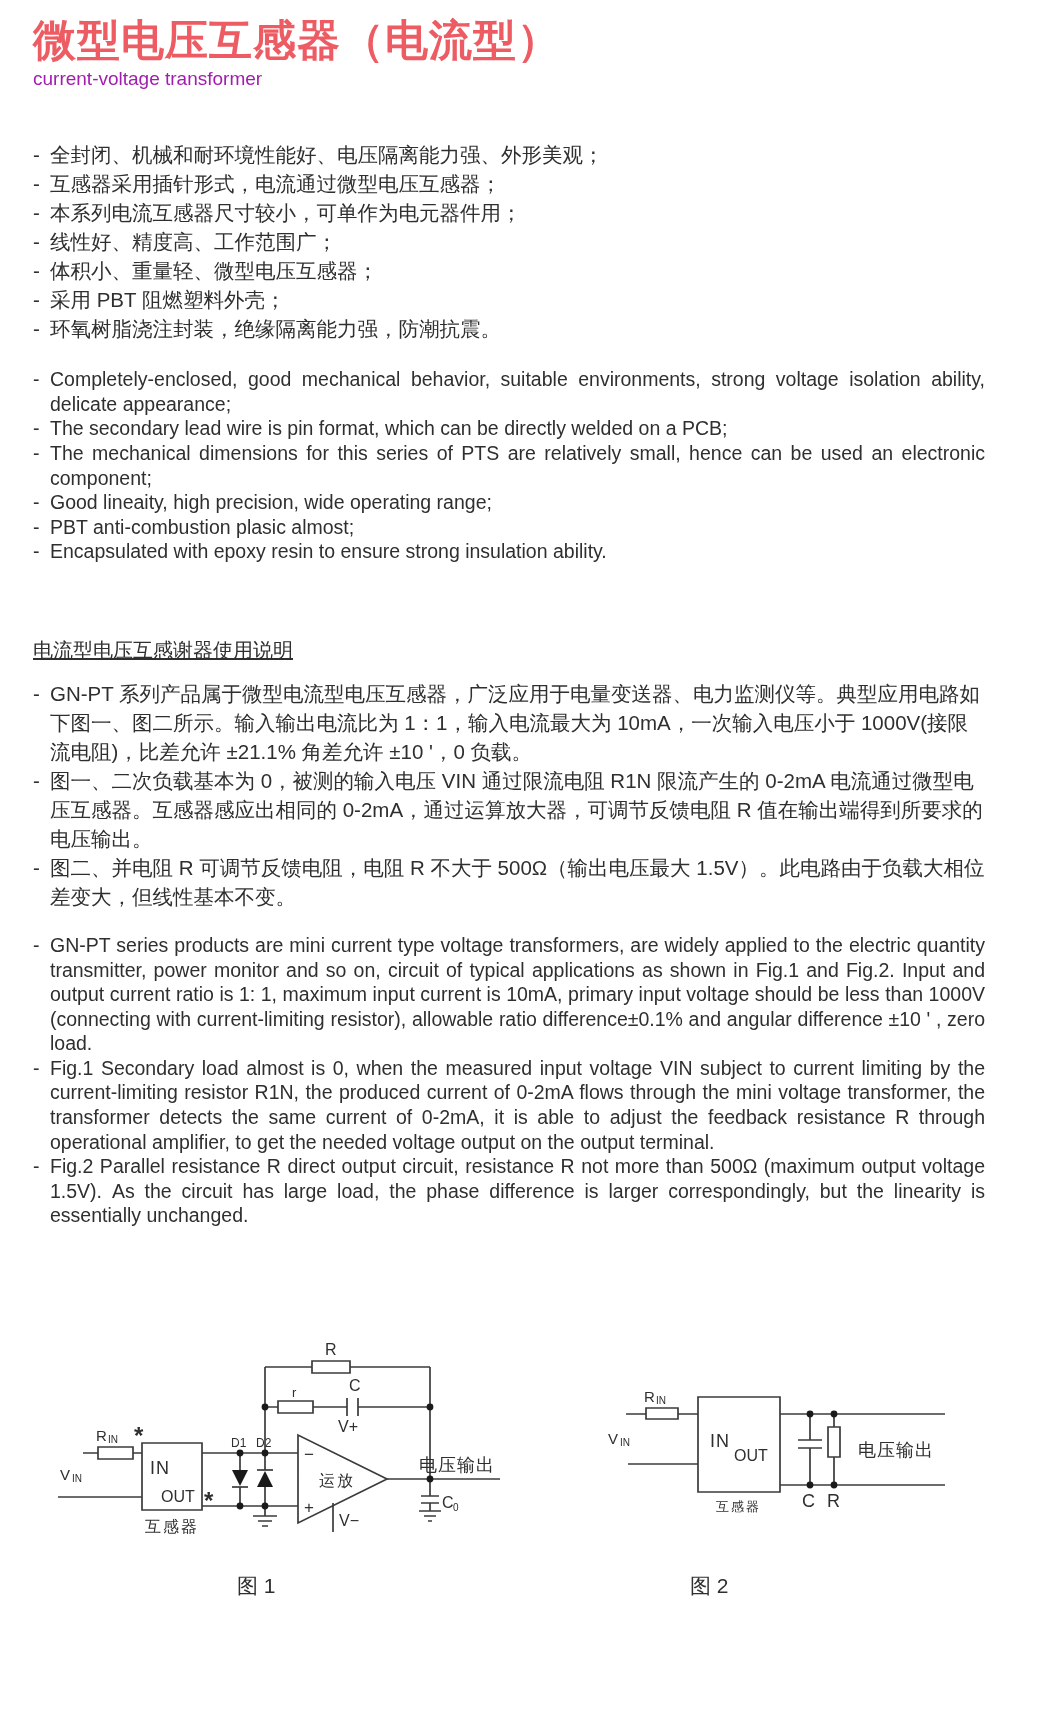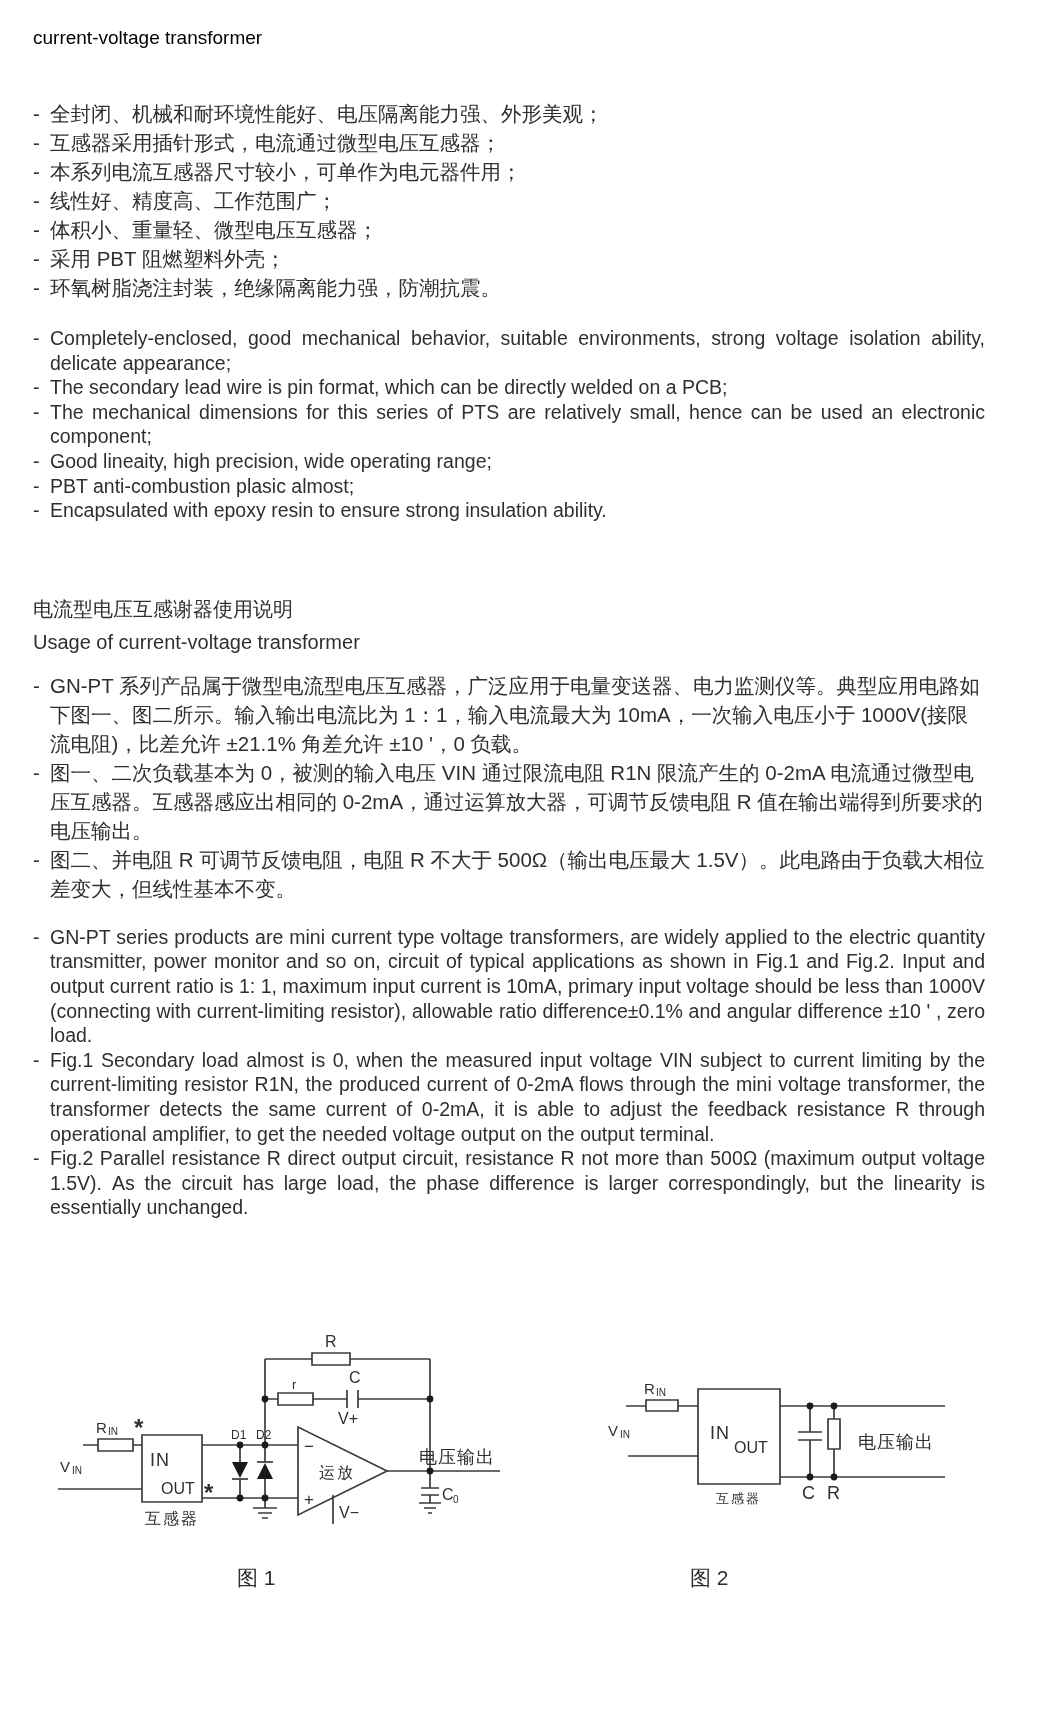--- a/index.html
+++ b/index.html
@@ -13,31 +13,31 @@
     color:#2f2f2f;
     background:#ffffff;
   }
   .title {
     margin:0;
     font-size:43px; line-height:1.12;
     font-weight:700;
     color:#ee5c63;
     letter-spacing:1px;
   }
-  .subtitle { font-size:19px; margin-top:11px; color:#000000; }
+  .subtitle { font-size:19px; margin-top:4px; color:#a21caf; }
 
   .list { margin-top:50px; }
   .list.en { margin-top:24px; }
   .li { display:flex; align-items:flex-start; }
   .li .dash { width:17px; flex:0 0 17px; }
   .li .txt { flex:1; }
   .cn-text { font-size:20.5px; line-height:29px; }
   .en-text { font-size:19.5px; line-height:24.6px; text-align:justify; }
 
-  .section-head { margin-top:70px; }
+  .section-head { margin-top:70px;text-decoration:underline; }
   .section-head .cn { font-size:20px; line-height:33px; }
   .section-head .en { font-size:20px; line-height:33px; }
 
   .usage-cn { margin-top:12px; }
   .usage-en { margin-top:22px; }
 
   .figures { position:relative; height:280px; margin-top:112px; }
   .fig { position:absolute; }
   .fig-1 { left:22px; top:0; }
   .fig-2 { left:527px; top:50px; }
@@ -60,20 +60,21 @@
   .cjk   { font-size:16px; letter-spacing:2px; }
   .cjk-big { font-size:18px; letter-spacing:1px; }
   .star  { font-size:24px; font-weight:700; }
   .pm    { font-size:17px; }
 </style>
 </head>
 <body>
 
 <div class="page">
 
+  <h1 class="title">微型电压互感器（电流型）</h1>
   <div class="subtitle">current-voltage transformer</div>
 
   <div class="list cn-text">
     <div class="li">
         <span class="dash">-</span>
         <div class="txt">全封闭、机械和耐环境性能好、电压隔离能力强、外形美观；</div>
       </div>
     <div class="li">
         <span class="dash">-</span>
         <div class="txt">互感器采用插针形式，电流通过微型电压互感器；</div>
@@ -122,21 +123,20 @@
         <div class="txt">PBT anti-combustion plasic almost;</div>
       </div>
     <div class="li">
         <span class="dash">-</span>
         <div class="txt">Encapsulated with epoxy resin to ensure strong insulation ability.</div>
       </div>
   </div>
 
   <div class="section-head">
     <div class="cn">电流型电压互感谢器使用说明</div>
-    <div class="en">Usage of current-voltage transformer</div>
   </div>
 
   <div class="usage-cn cn-text">
     <div class="li">
         <span class="dash">-</span>
         <div class="txt">GN-PT 系列产品属于微型电流型电压互感器，广泛应用于电量变送器、电力监测仪等。典型应用电路如下图一、图二所示。输入输出电流比为 1：1，输入电流最大为 10mA，一次输入电压小于 1000V(接限流电阻)，比差允许 ±21.1% 角差允许 ±10 '，0 负载。</div>
       </div>
     <div class="li">
         <span class="dash">-</span>
         <div class="txt">图一、二次负载基本为 0，被测的输入电压 VIN 通过限流电阻 R1N 限流产生的 0-2mA 电流通过微型电压互感器。互感器感应出相同的 0-2mA，通过运算放大器，可调节反馈电阻 R 值在输出端得到所要求的电压输出。</div>

